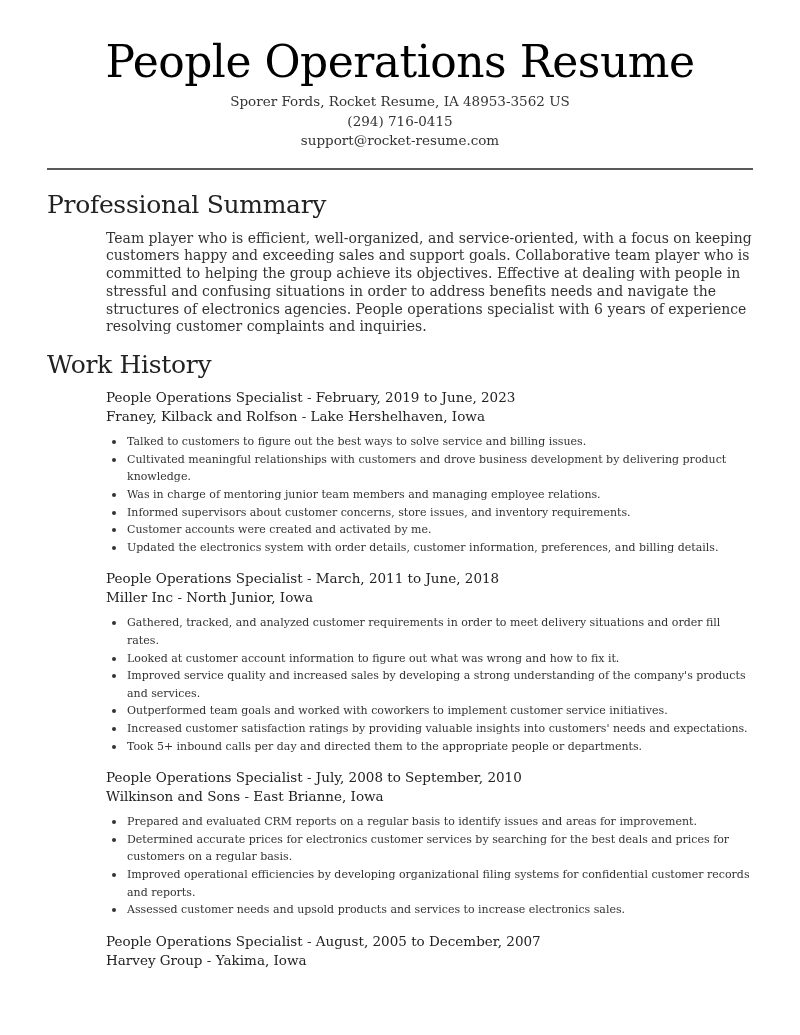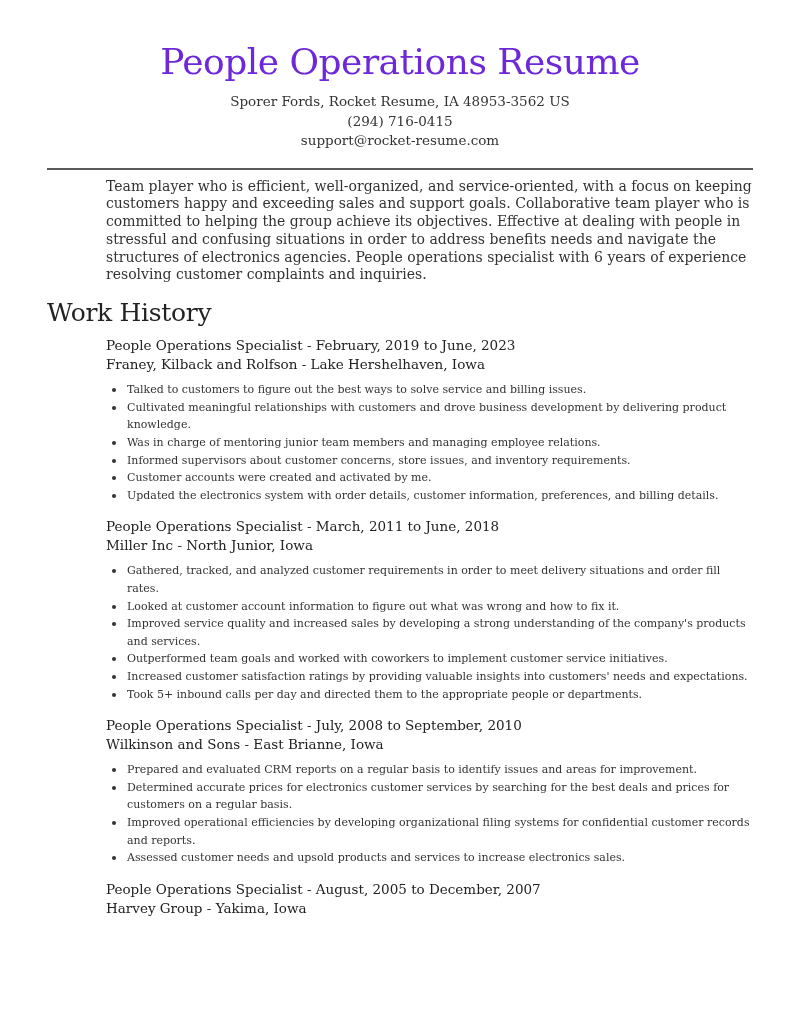--- a/index.html
+++ b/index.html
@@ -18,23 +18,23 @@
       position: relative;
       width: 800px;
       padding: 0;
     }
     .header {
       text-align: center;
       padding-top: 40px;
     }
     .name {
       font-family: "DejaVu Serif", "Liberation Serif", serif;
-      font-size: 36px;
+      font-size: 44px;
       font-weight: normal;
-      color: #6d28d9;
+      color: #000000;
       margin: 0;
       line-height: 44px;
       letter-spacing: -0.5px;
     }
     .contact-line {
       font-size: 13.5px;
       line-height: 19.5px;
       color: #333333;
     }
     .contact-block {
@@ -107,20 +107,21 @@
     <h1 class="name">People Operations Resume</h1>
     <div class="contact-block">
       <div class="contact-line">Sporer Fords, Rocket Resume, IA 48953-3562 US</div>
       <div class="contact-line">(294) 716-0415</div>
       <div class="contact-line">support@rocket-resume.com</div>
     </div>
   </div>
 
   <div class="divider"></div>
 
+  <h2 class="section-title summary-title">Professional Summary</h2>
   <p class="summary-text">Team player who is efficient, well-organized, and service-oriented, with a focus on keeping customers happy and exceeding sales and support goals. Collaborative team player who is committed to helping the group achieve its objectives. Effective at dealing with people in stressful and confusing situations in order to address benefits needs and navigate the structures of electronics agencies. People operations specialist with 6 years of experience resolving customer complaints and inquiries.</p>
 
   <h2 class="section-title work-title">Work History</h2>
 
   <div class="job">
     <div class="job-head job-first">
       <span>People Operations Specialist</span><span class="sep"> - </span><span>February, 2019 to June, 2023</span>
     </div>
     <div class="job-head">
       <span>Franey, Kilback and Rolfson</span><span class="sep"> - </span><span>Lake Hershelhaven, Iowa</span>

